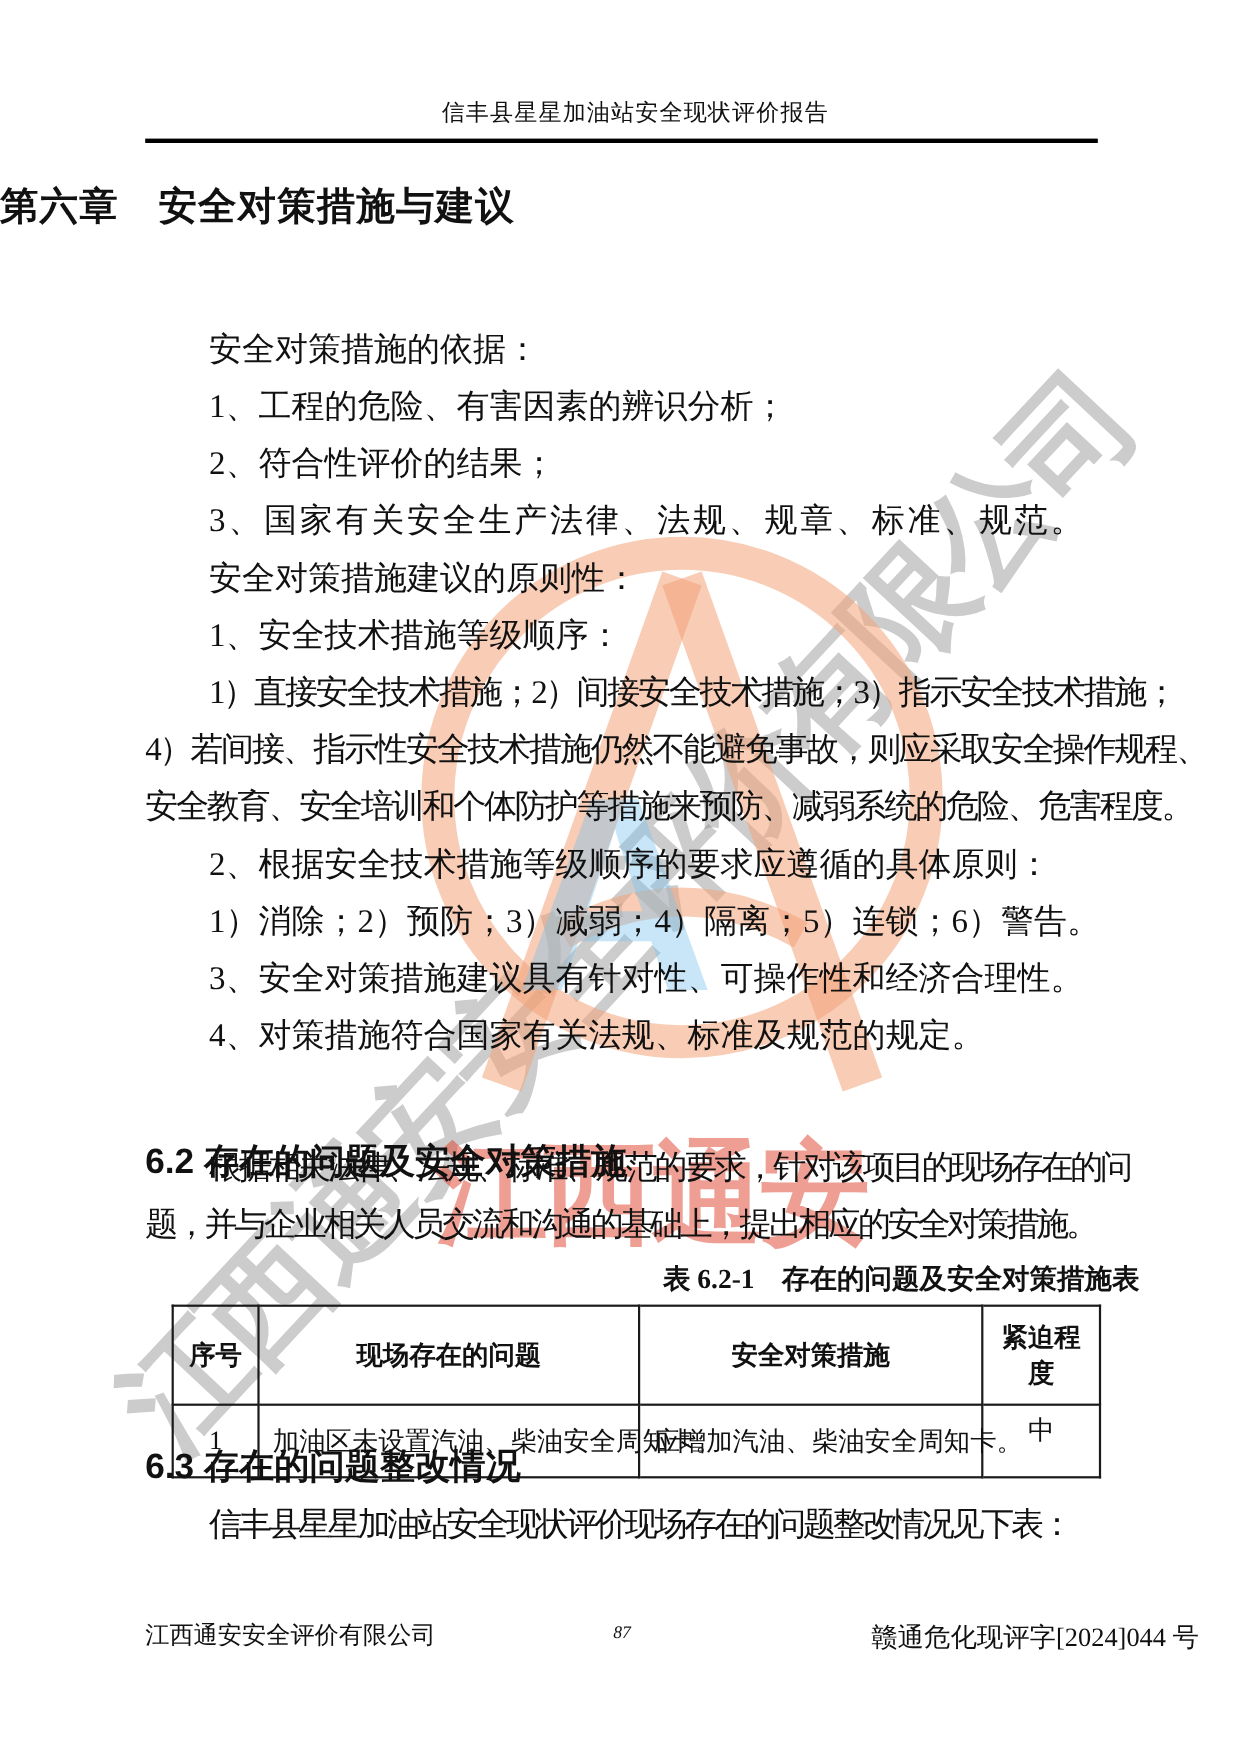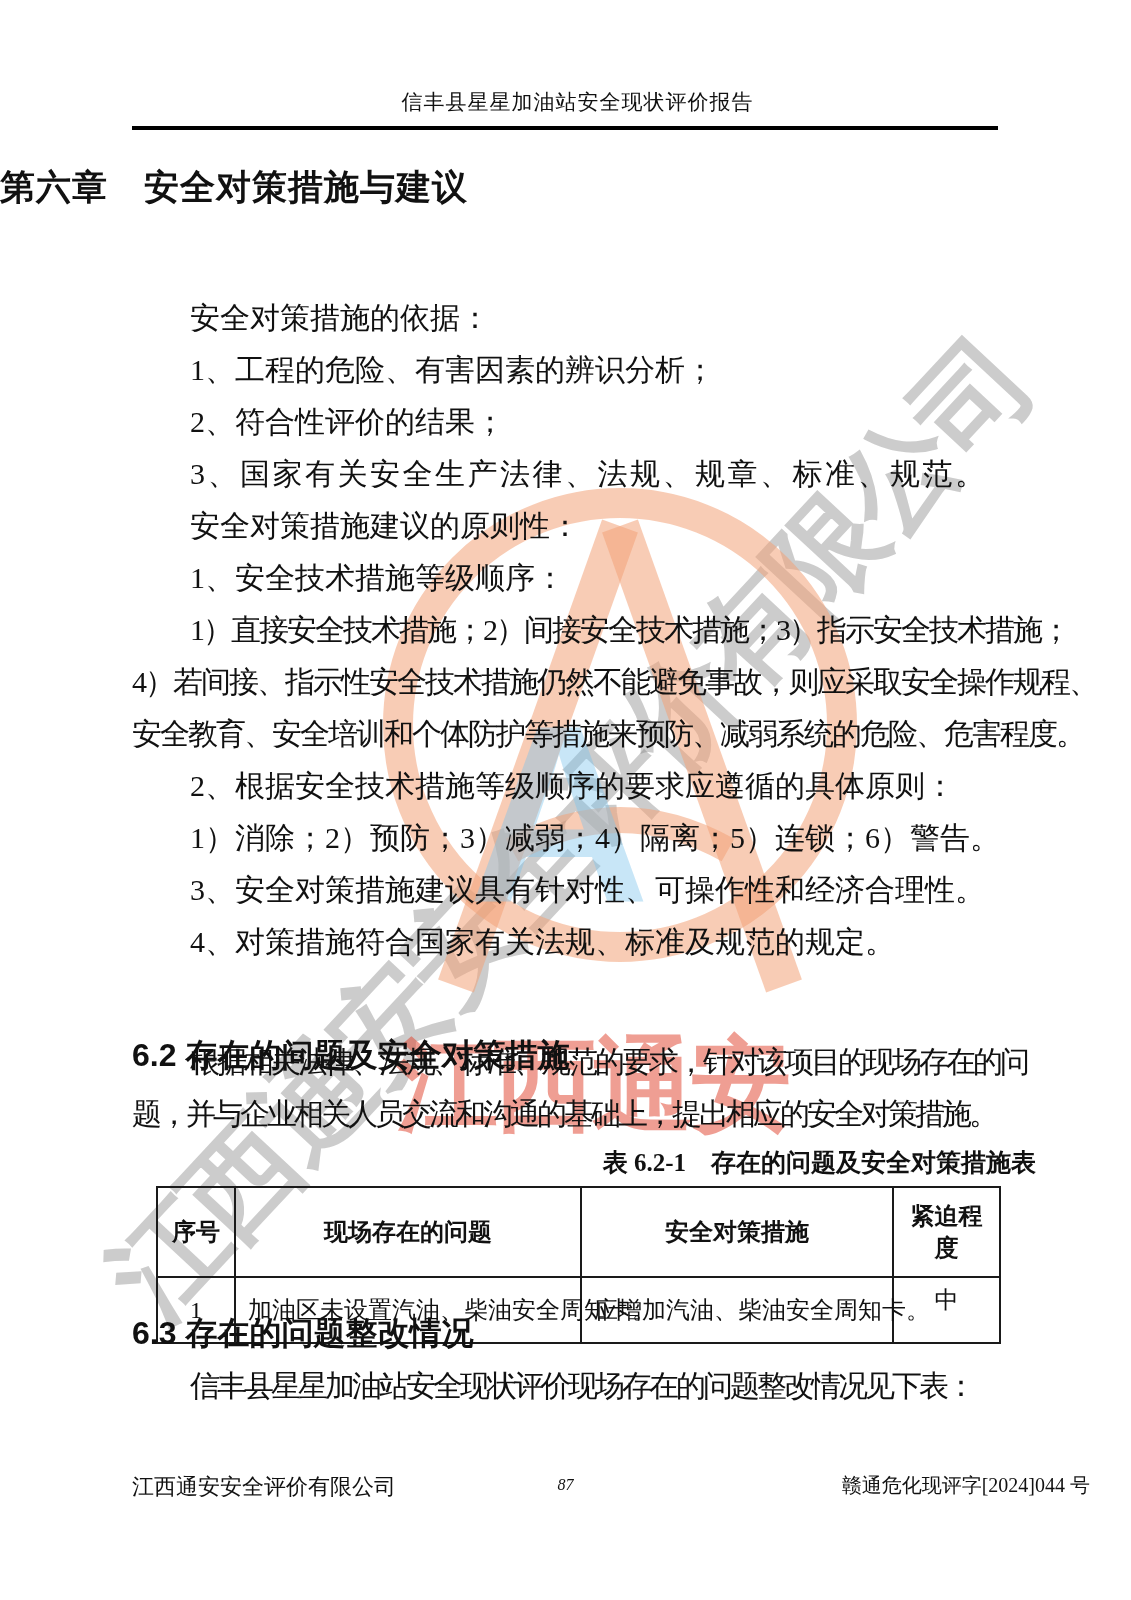--- a/index.html
+++ b/index.html
@@ -62,21 +62,21 @@
   }
   .tbl th,.tbl td{border:2px solid #1a1a1a;font-weight:normal;}
   .tbl th{height:50px;font-weight:bold;font-size:24px;text-align:center;padding:12px;}
   .tbl td{height:58px;font-size:24px;text-align:center;padding:0 4px;}
   .tbl td.cell-left{text-align:left;padding-left:12px;white-space:nowrap;}
   .tbl td.cell-top{vertical-align:top;padding-top:6px;}
   .c1{width:78px;} .c2{width:346px;} .c3{width:312px;} .c4{width:107px;}
   .footer{position:absolute;top:1472px;left:0;width:1131px;font-size:22px;}
   .foot-left{position:absolute;left:132px;top:0;white-space:nowrap;}
   .foot-page{position:absolute;left:0;top:4px;width:1131px;text-align:center;font-size:16px;font-style:italic;}
-  .foot-right{position:absolute;right:41px;top:0;white-space:nowrap;font-size:20px;}
+  .foot-right{position:absolute;right:41px;top:0;white-space:nowrap;font-size:24px;}
 </style>
 </head>
 <body>
 
 <div class="page">
 
   <div class="wm wm-diagonal">江西通安安全评价有限公司</div>
 
   <svg class="wm wm-logo" width="524" height="546" viewBox="0 0 524 546">
     <g fill="none" stroke="rgba(242,162,121,0.55)">

